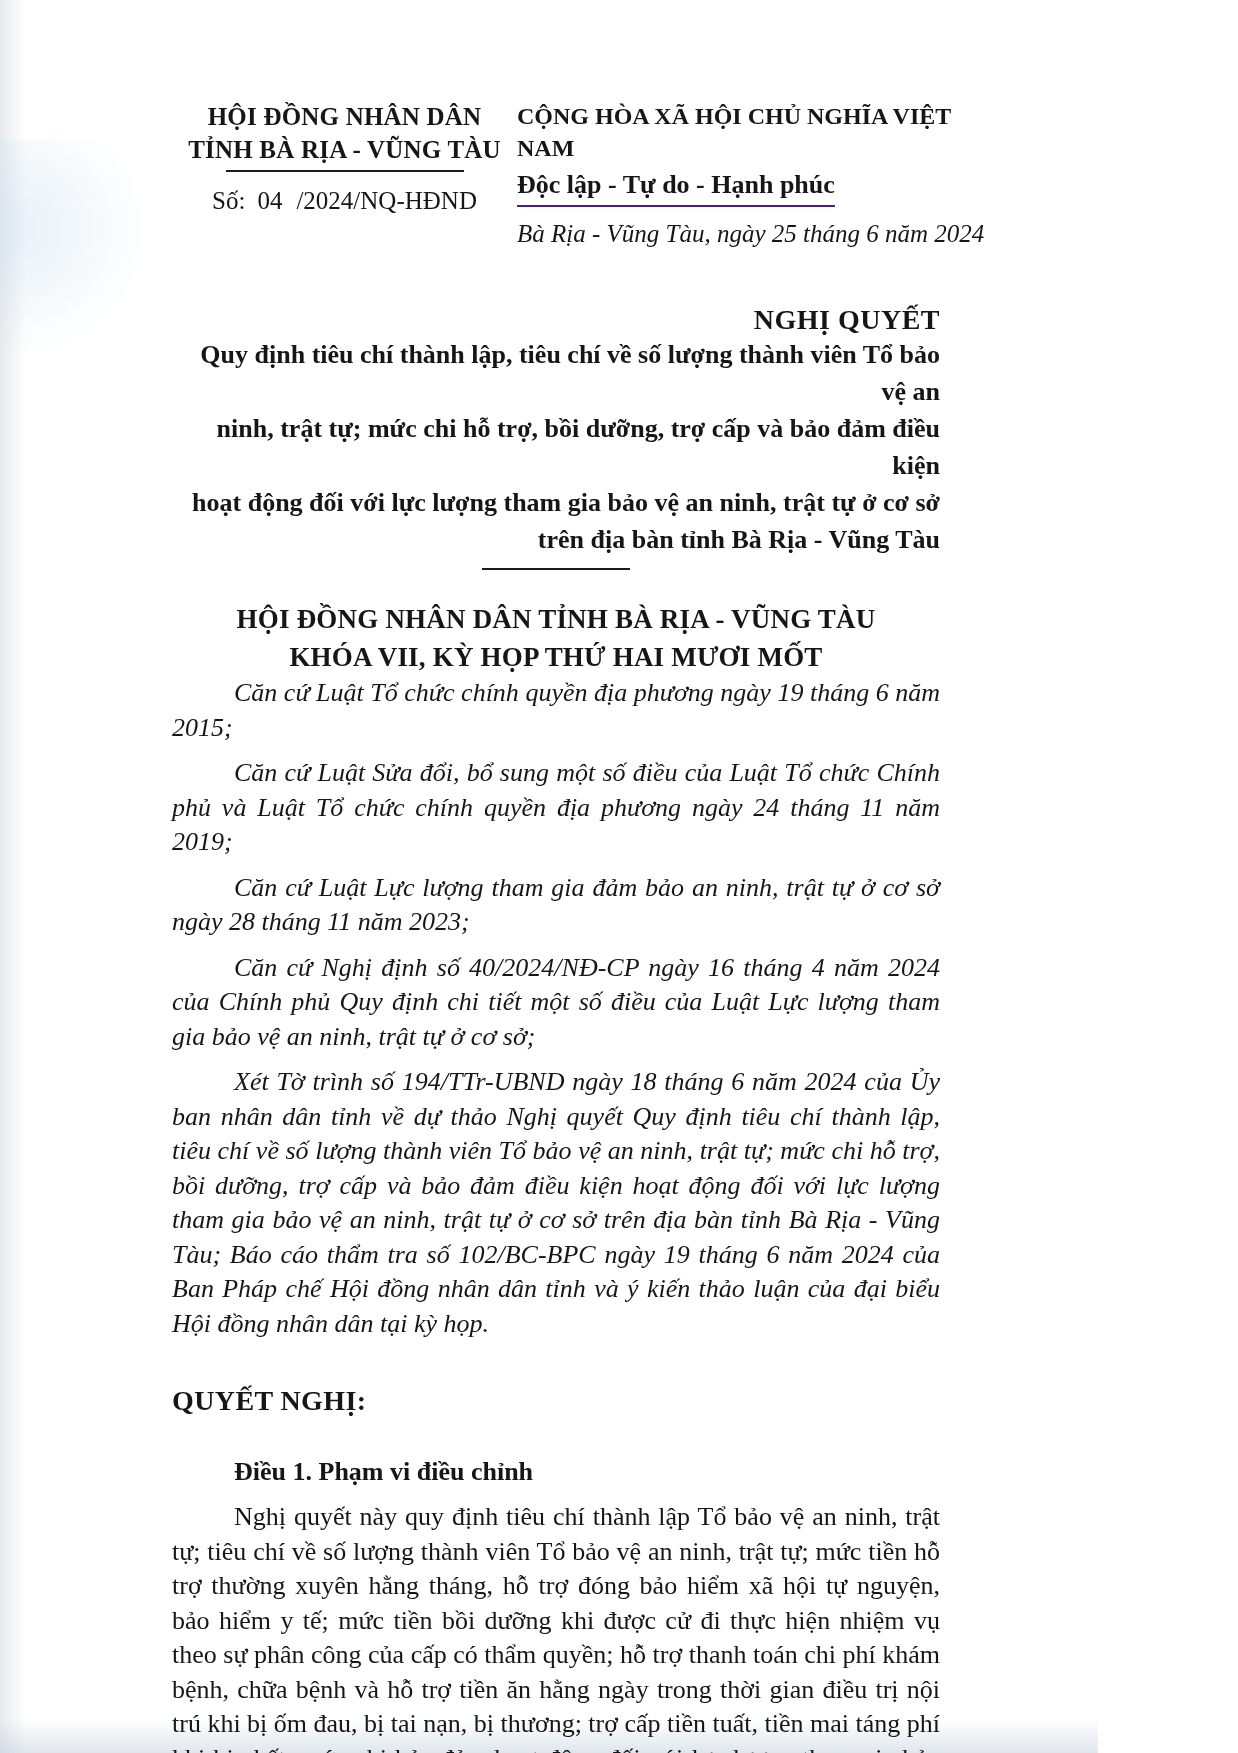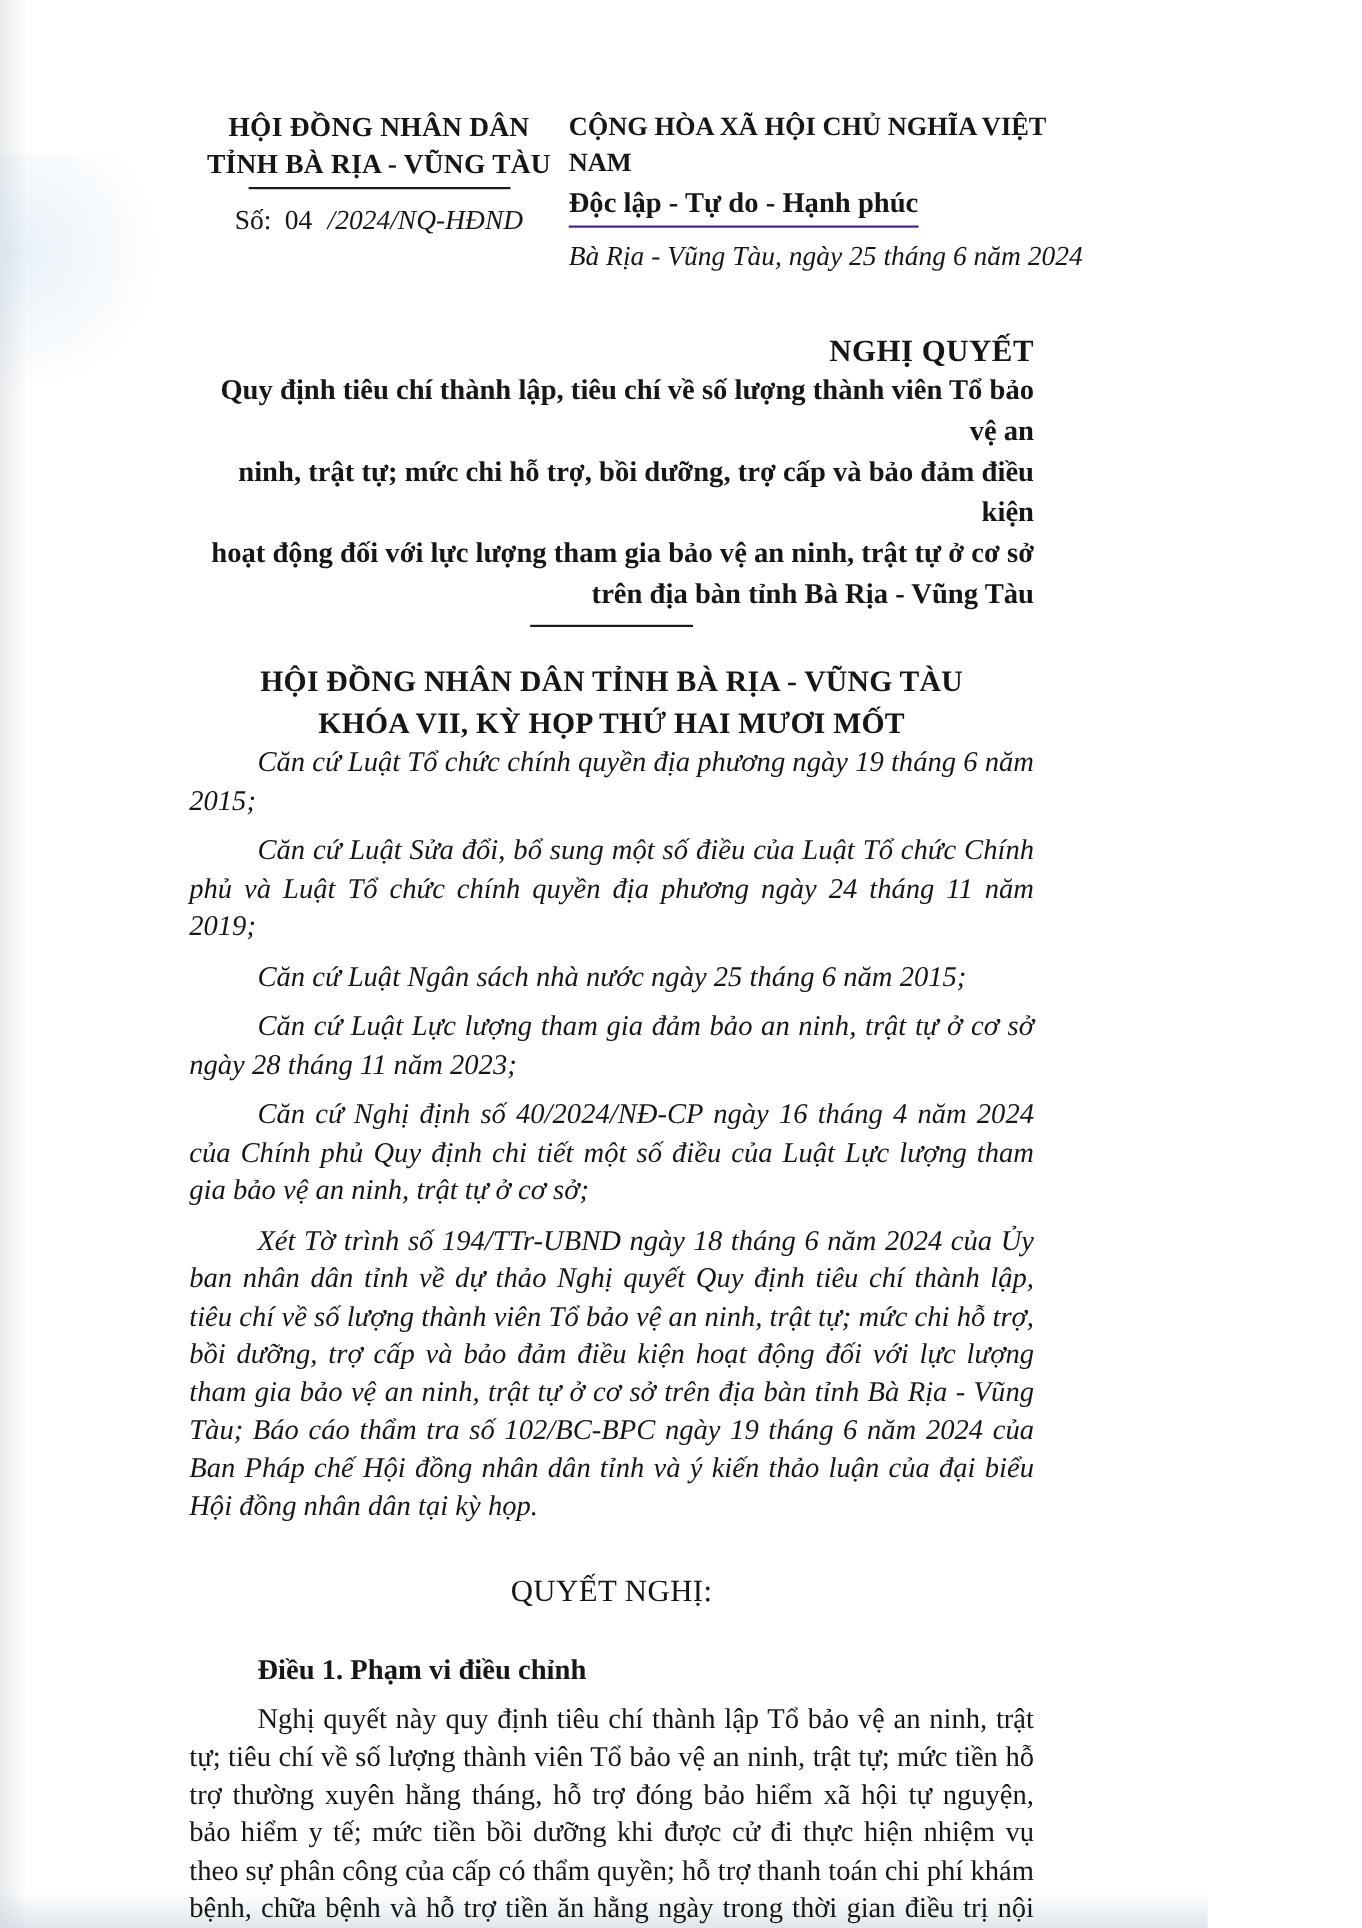--- a/index.html
+++ b/index.html
@@ -68,21 +68,21 @@
     height: 2px;
     background: #1b1b1b;
     margin: 4px auto 0;
   }
   .doc-number {
     font-size: 25px;
     margin-top: 15px;
     white-space: nowrap;
   }
   .doc-number .num-val { margin-left: 12px; }
-  .doc-number .num-suffix { margin-left: 14px; font-style: italic; }
+  .doc-number .num-suffix { margin-left: 14px; }
   .nat-title {
     font-weight: bold;
     font-size: 24px;
     line-height: 32px;
   }
   .motto {
     font-weight: bold;
     font-size: 26px;
     line-height: 34px;
     margin-top: 4px;
@@ -137,22 +137,21 @@
     font-size: 26px;
     line-height: 34.5px;
     text-align: justify;
     text-indent: 62px;
     margin: 0 0 11px 0;
   }
   .preamble .para {
     font-style: italic;
   }
   .resolve-heading {
-    text-align: center;
-    font-weight: normal;
+    font-weight: bold;
     font-size: 28px;
     margin-top: 44px;
     margin-bottom: 40px;
     letter-spacing: 0.4px;
   }
   .article-heading {
     font-weight: bold;
     font-size: 26px;
     text-indent: 62px;
     margin-bottom: 13px;
@@ -196,21 +195,20 @@
     </div>
 
     <div class="issuer-lines">
       <div class="issuer-line">HỘI ĐỒNG NHÂN DÂN TỈNH BÀ RỊA - VŨNG TÀU</div>
       <div class="issuer-line">KHÓA VII, KỲ HỌP THỨ HAI MƯƠI MỐT</div>
     </div>
 
     <div class="preamble">
       <p class="para">Căn cứ Luật Tổ chức chính quyền địa phương ngày 19 tháng 6 năm 2015;</p>
       <p class="para">Căn cứ Luật Sửa đổi, bổ sung một số điều của Luật Tổ chức Chính phủ và Luật Tổ chức chính quyền địa phương ngày 24 tháng 11 năm 2019;</p>
-      <p class="para">Căn cứ Luật Ngân sách nhà nước ngày 25 tháng 6 năm 2015;</p>
       <p class="para">Căn cứ Luật Lực lượng tham gia đảm bảo an ninh, trật tự ở cơ sở ngày 28 tháng 11 năm 2023;</p>
       <p class="para">Căn cứ Nghị định số 40/2024/NĐ-CP ngày 16 tháng 4 năm 2024 của Chính phủ Quy định chi tiết một số điều của Luật Lực lượng tham gia bảo vệ an ninh, trật tự ở cơ sở;</p>
       <p class="para">Xét Tờ trình số 194/TTr-UBND ngày 18 tháng 6 năm 2024 của Ủy ban nhân dân tỉnh về dự thảo Nghị quyết Quy định tiêu chí thành lập, tiêu chí về số lượng thành viên Tổ bảo vệ an ninh, trật tự; mức chi hỗ trợ, bồi dưỡng, trợ cấp và bảo đảm điều kiện hoạt động đối với lực lượng tham gia bảo vệ an ninh, trật tự ở cơ sở trên địa bàn tỉnh Bà Rịa - Vũng Tàu; Báo cáo thẩm tra số 102/BC-BPC ngày 19 tháng 6 năm 2024 của Ban Pháp chế Hội đồng nhân dân tỉnh và ý kiến thảo luận của đại biểu Hội đồng nhân dân tại kỳ họp.</p>
     </div>
 
     <div class="resolve-heading">QUYẾT NGHỊ:</div>
 
     <div>
       <div class="article-heading">Điều 1. Phạm vi điều chỉnh</div>
       <p class="para article-body">Nghị quyết này quy định tiêu chí thành lập Tổ bảo vệ an ninh, trật tự; tiêu chí về số lượng thành viên Tổ bảo vệ an ninh, trật tự; mức tiền hỗ trợ thường xuyên hằng tháng, hỗ trợ đóng bảo hiểm xã hội tự nguyện, bảo hiểm y tế; mức tiền bồi dưỡng khi được cử đi thực hiện nhiệm vụ theo sự phân công của cấp có thẩm quyền; hỗ trợ thanh toán chi phí khám bệnh, chữa bệnh và hỗ trợ tiền ăn hằng ngày trong thời gian điều trị nội trú khi bị ốm đau, bị tai nạn, bị thương; trợ cấp tiền tuất, tiền mai táng phí khi bị chết; mức chi bảo đảm hoạt động đối với lực lượng tham gia bảo vệ an ninh, trật tự ở cơ sở trên địa bàn tỉnh Bà Rịa - Vũng Tàu.</p>

